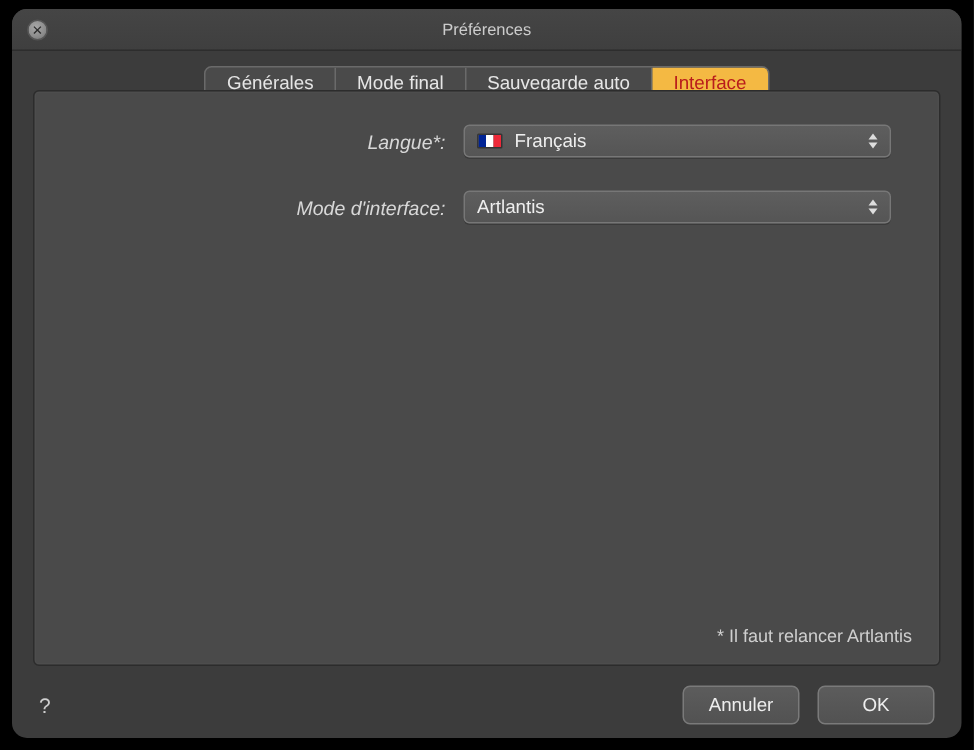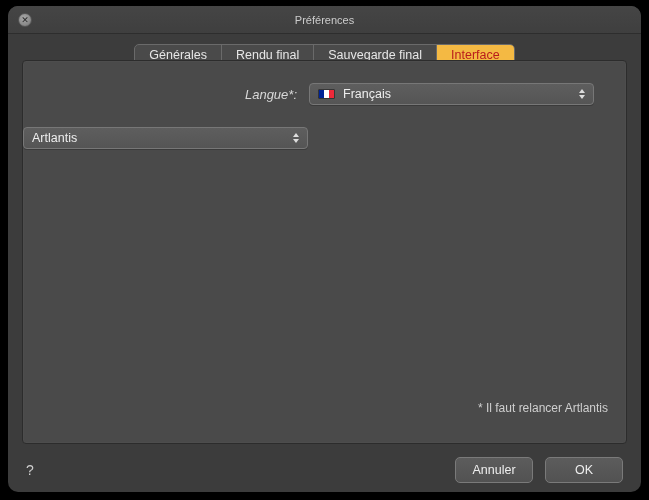--- a/index.html
+++ b/index.html
@@ -121,21 +121,21 @@
   .arrows::before, .arrows::after {
     content: "";
     width: 0; height: 0;
     border-left: 3.5px solid transparent;
     border-right: 3.5px solid transparent;
   }
   .arrows::before { border-bottom: 4px solid #ddd; margin-bottom: 2px; }
   .arrows::after  { border-top: 4px solid #ddd; }
   .footnote {
     position: absolute;
-    right: 18px; bottom: 28px;
+    right: 18px; bottom: 12px;
     color: #cfcfcf;
     font-size: 12px;
   }
   .footer {
     position: absolute;
     left: 0; right: 0; bottom: 0;
     height: 44px;
     display: flex;
     align-items: center;
     justify-content: flex-end;
@@ -168,42 +168,43 @@
 <div class="window">
 
   <div class="titlebar">
     <div class="close-btn">✕</div>
     <div class="title">Préférences</div>
   </div>
 
   <div class="tabbar">
     <div class="seg">
       <div class="tab">Générales</div>
-      <div class="tab">Rendu final</div>
-      <div class="tab">Sauvegarde final</div>
+      <div class="tab">Mode final</div>
+      <div class="tab">Sauvegarde auto</div>
       <div class="tab active">Interface</div>
     </div>
   </div>
 
   <div class="content">
 
     <div class="form-row">
       <div class="form-label">Langue*:</div>
       <div class="popup">
         <span class="flag">
             <span class="fb"></span>
             <span class="fw"></span>
             <span class="fr"></span>
           </span>
         <span>Français</span>
         <span class="arrows"></span>
       </div>
     </div>
 
     <div class="form-row">
+      <div class="form-label">Mode d'interface:</div>
       <div class="popup">
         <span>Artlantis</span>
         <span class="arrows"></span>
       </div>
     </div>
 
     <div class="footnote">* Il faut relancer Artlantis</div>
   </div>
 
   <div class="footer">

